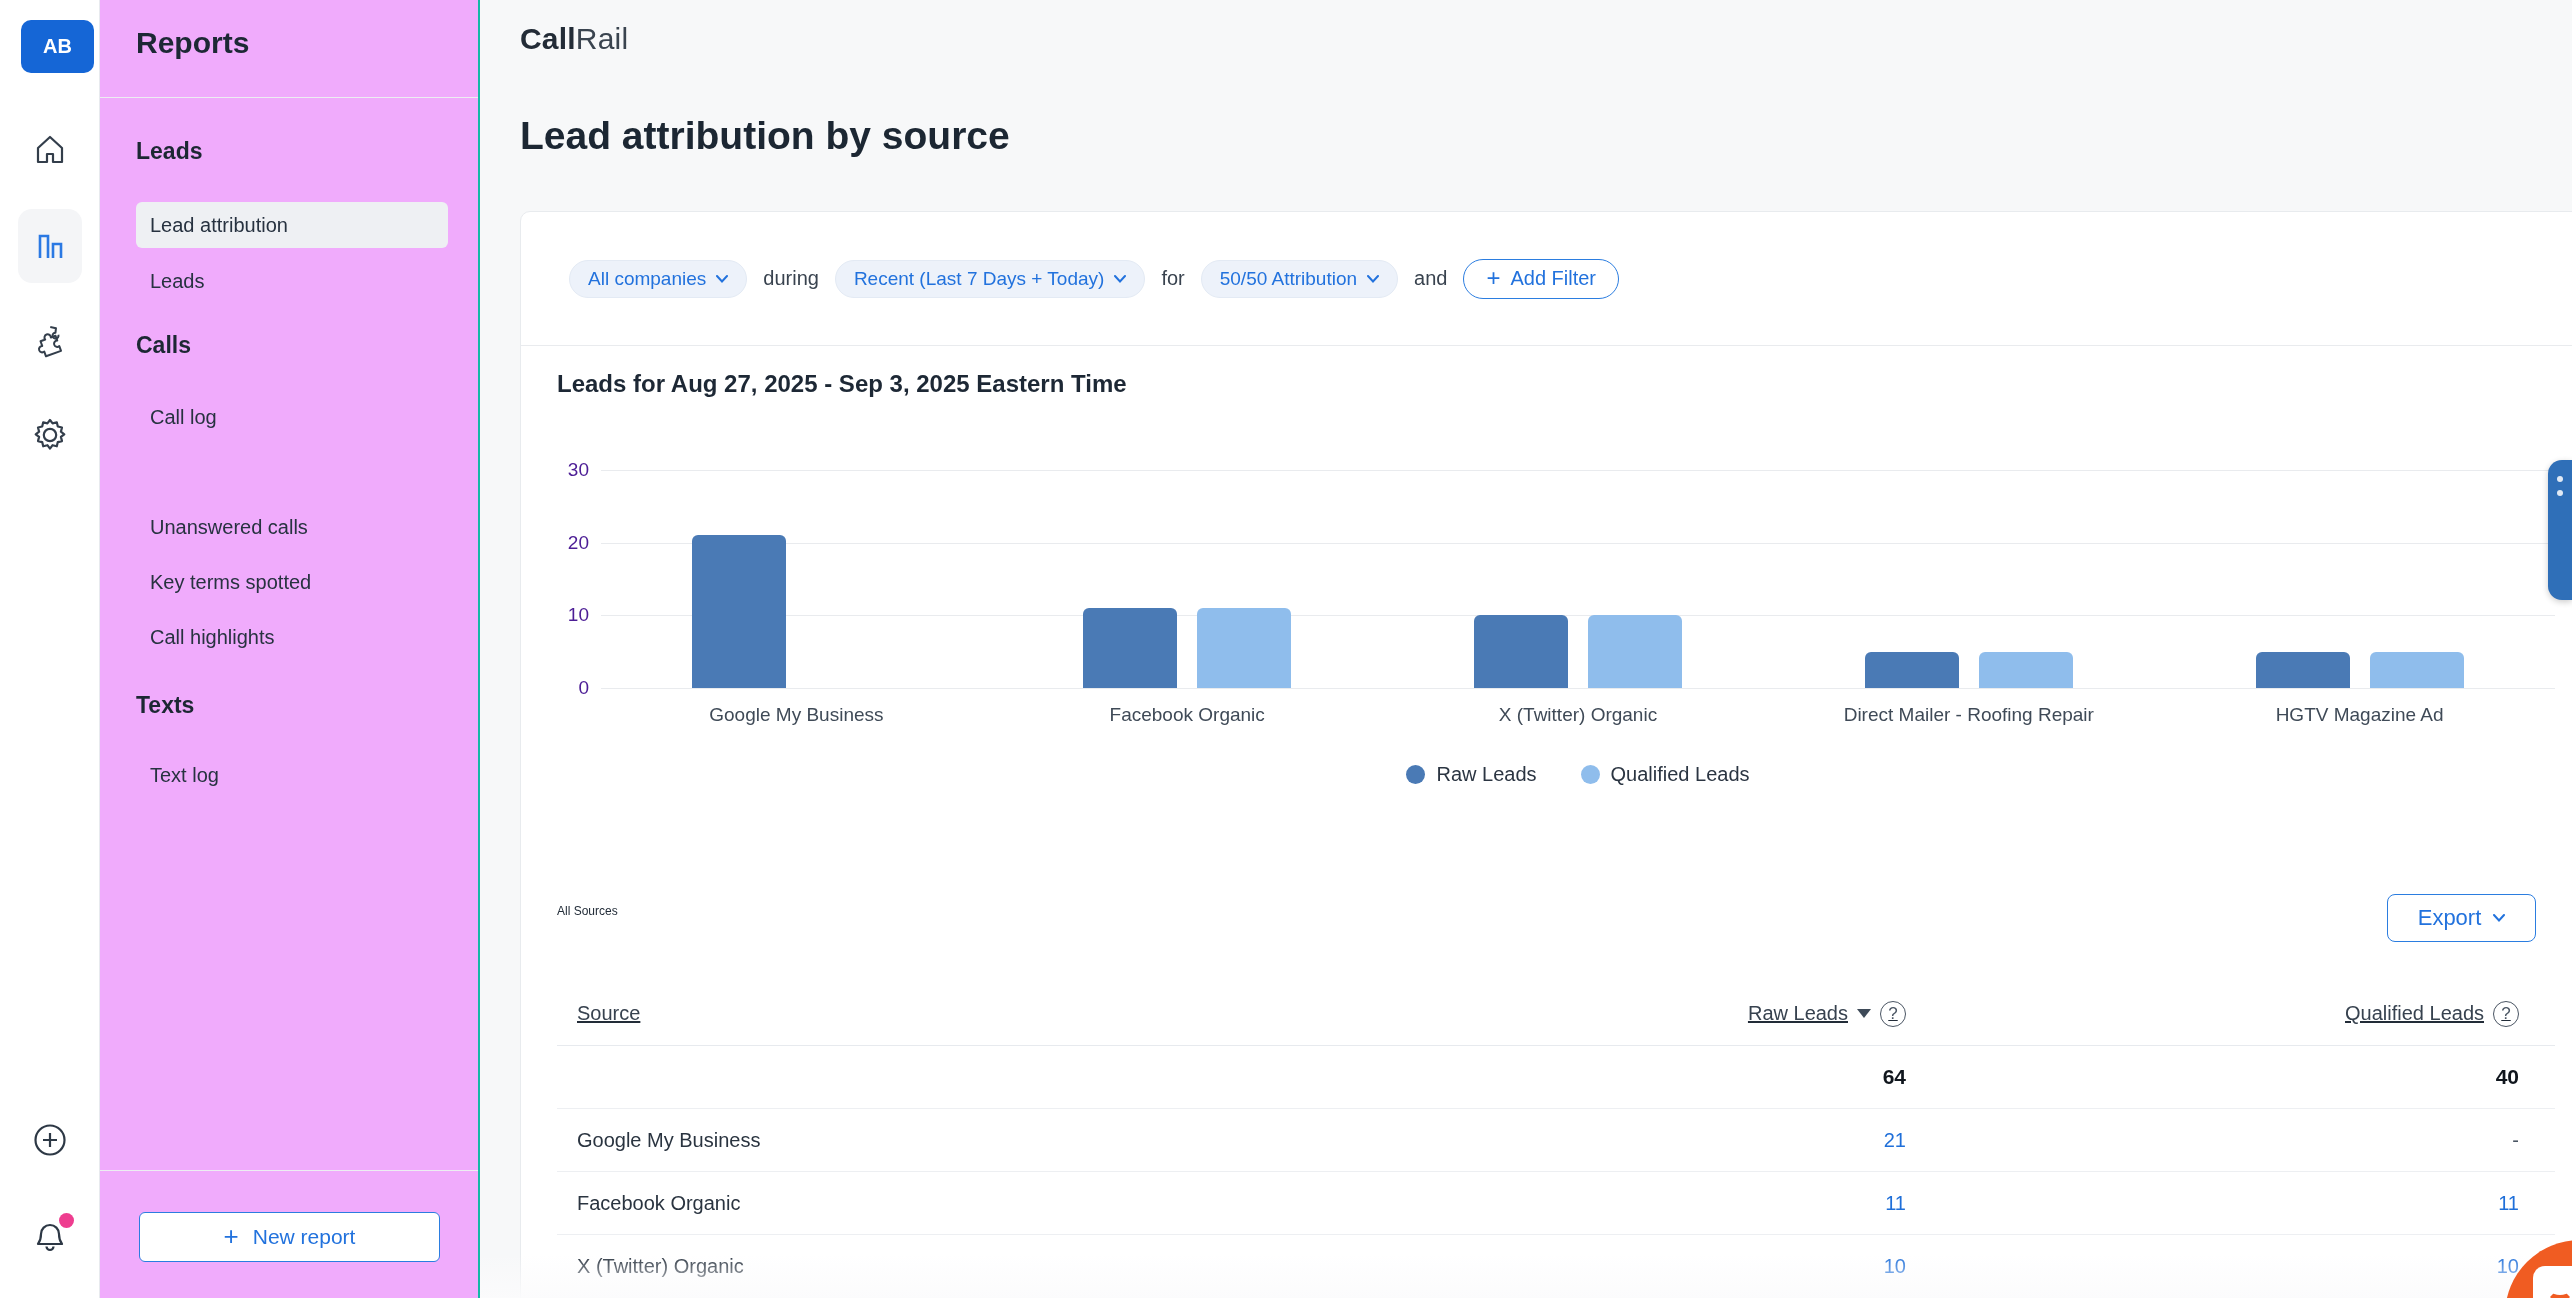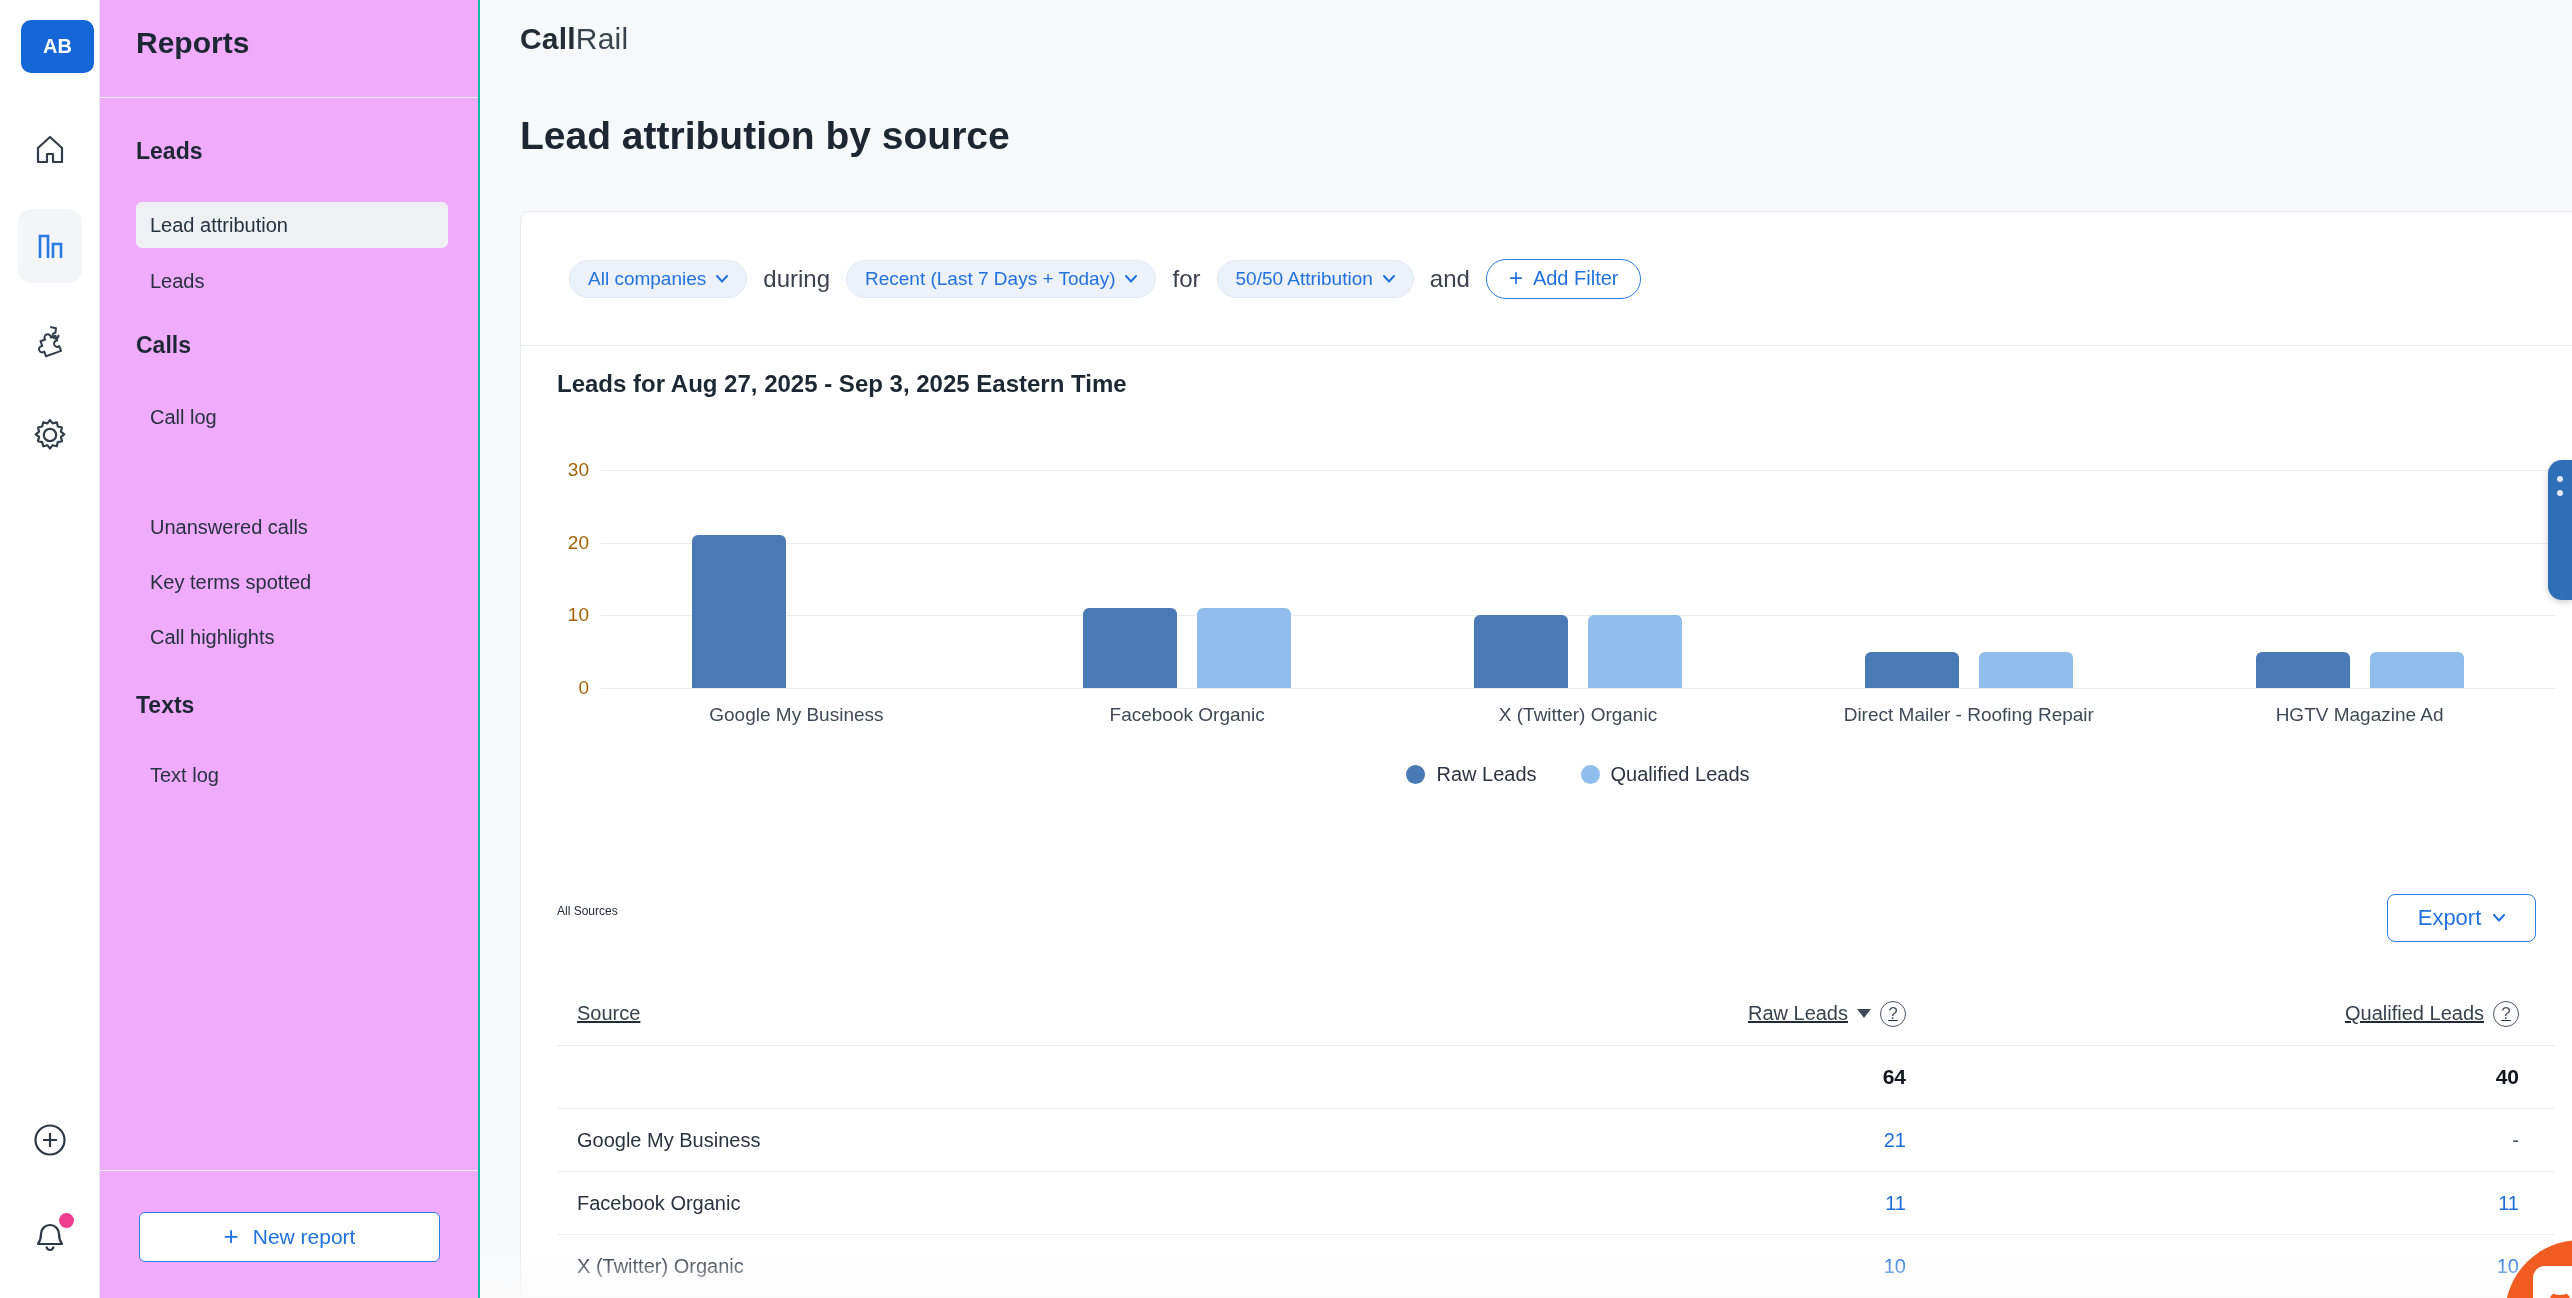--- a/index.html
+++ b/index.html
@@ -31,29 +31,29 @@
   .logo { position:absolute; left:40px; top:22px; font-size:30px; letter-spacing:.2px; }
   .logo b { font-weight:700; color:#232c37; }
   .logo span { font-weight:300; color:#3a444f; }
   .page-title { position:absolute; left:40px; top:114px; font-size:39px; font-weight:700; color:#1c2733; }
 
   .card { position:absolute; left:40px; top:211px; width:2072px; height:1130px; background:#fff; border:1px solid #e8ebee; border-radius:10px; }
 
   
   .filter-row { position:absolute; left:0; top:0; right:0; height:134px; border-bottom:1px solid #e9ebee; display:flex; align-items:center; padding-left:48px; }
   .pill { height:38px; border-radius:19px; background:#edf2fa; border:1px solid #e3eaf4; color:#2272dd; font-size:19px; display:flex; align-items:center; gap:10px; padding:0 18px; cursor:pointer; white-space:nowrap; }
-  .conj { font-size:24px; color:#39434f; margin:12px 16px; }
+  .conj { font-size:20px; color:#39434f; margin:12px 16px; }
   .add-filter { height:40px; border-radius:20px; border:1.5px solid #2b7de0; background:#fff; color:#2272dd; font-size:20px; display:flex; align-items:center; gap:10px; padding:0 22px; cursor:pointer; white-space:nowrap; }
   .chev { width:12px; height:8px; display:inline-block; }
 
   
   .chart-title { position:absolute; left:36px; top:158px; font-size:24px; font-weight:700; color:#1d2835; }
   .chart-wrap { position:absolute; left:0; top:258px; right:0; height:218px; }
   .y-labels { position:absolute; left:0; top:0; width:68px; height:218px; }
-  .y-tick { position:absolute; right:0; transform:translateY(-50%); font-size:19px; color:#a16207; }
+  .y-tick { position:absolute; right:0; transform:translateY(-50%); font-size:19px; color:#4c1d95; }
   .plot { position:absolute; left:80px; right:36px; top:0; height:218px; }
   .gridline { position:absolute; left:0; right:0; height:1px; background:#e9ebee; }
   .slots { position:absolute; left:0; right:0; top:0; bottom:0; display:flex; }
   .slot { flex:1; display:flex; align-items:flex-end; justify-content:center; gap:20px; }
   .bar { width:94px; border-radius:6px 6px 0 0; }
   .bar.ghost { visibility:hidden; }
   .x-labels { position:absolute; left:80px; right:36px; top:492px; display:flex; }
   .x-label { flex:1; text-align:center; font-size:19px; color:#3f4a57; }
   .legend { position:absolute; left:80px; right:36px; top:551px; display:flex; justify-content:center; gap:44px; }
   .legend-item { display:flex; align-items:center; gap:11px; font-size:20px; color:#2b3542; cursor:pointer; }

